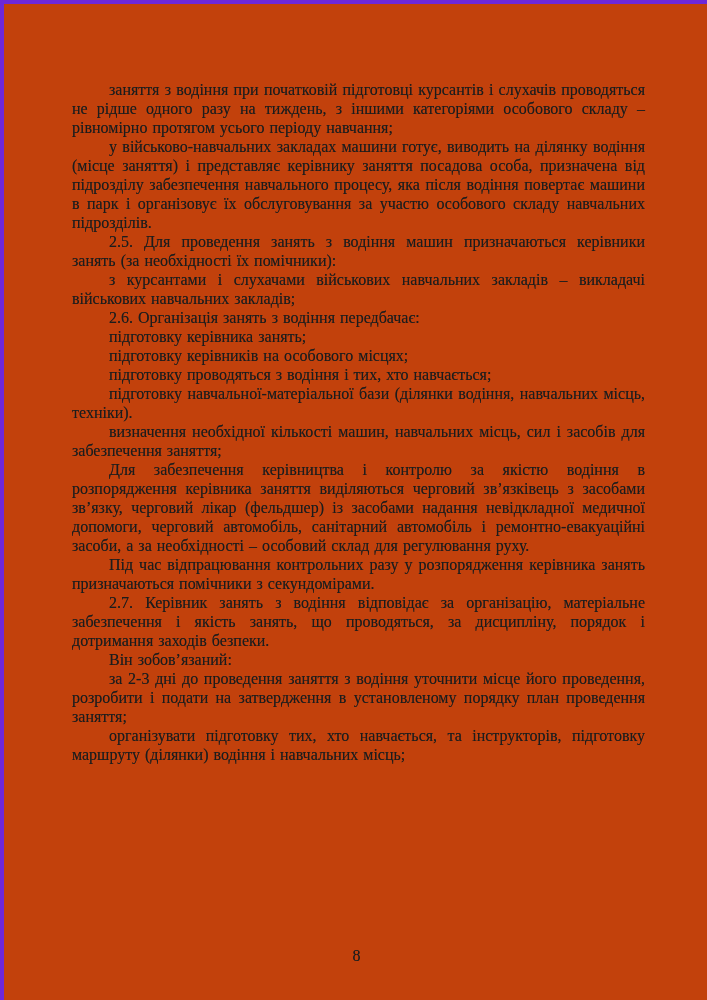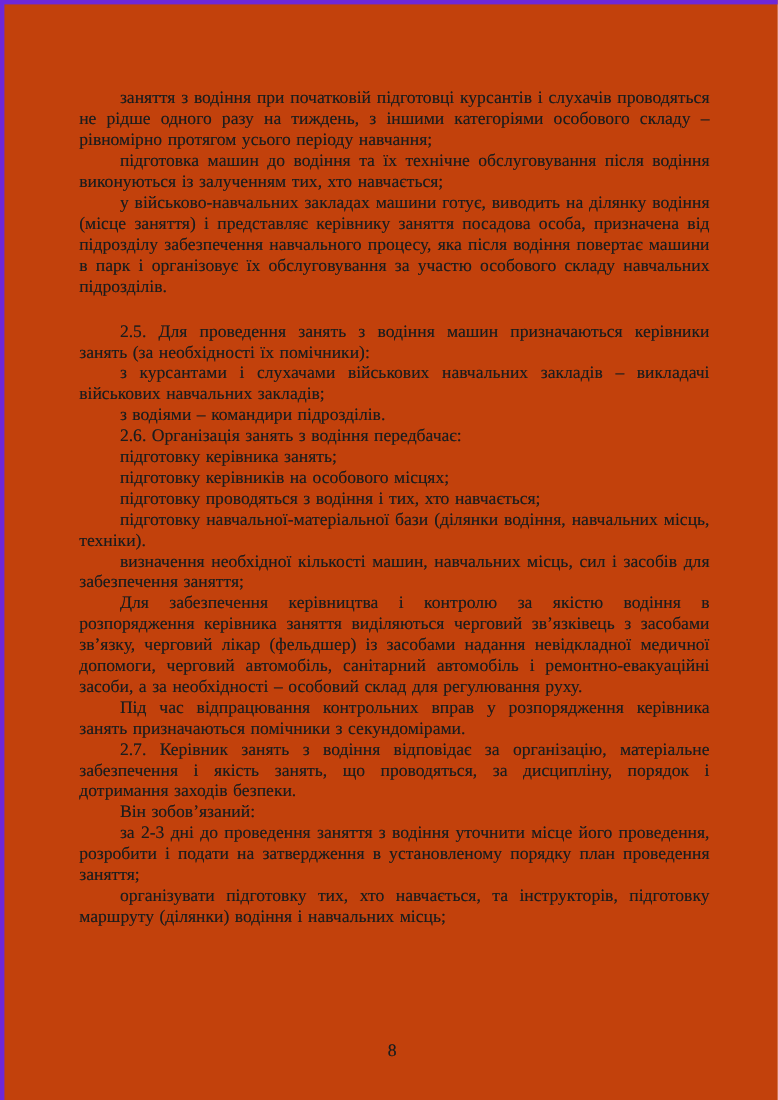--- a/index.html
+++ b/index.html
@@ -26,51 +26,49 @@
     text-align: justify;
     color: #1c1c1c;
     text-shadow: 0 0 0.5px rgba(40,40,40,0.65);
   }
   .text-block p {
     margin: 0;
     padding: 0;
     text-indent: 37px;
     word-spacing: 1px;
   }
-  .text-block p.gap-lg { margin-top: 22px; }
+  .text-block p.gap-lg { }
   .text-block p.gap-md { }
   .page-number {
     position: absolute;
     bottom: 37px;
     left: 0;
     right: 0;
     text-align: center;
     font-size: 16px;
     color: #1c1c1c;
     text-shadow: 0 0 0.5px rgba(40,40,40,0.65);
   }
 </style>
 </head>
 <body>
 
 <div class="page">
   <div class="text-block">
     <p>заняття з водіння при початковій підготовці курсантів і слухачів проводяться не рідше одного разу на тиждень, з іншими категоріями особового складу – рівномірно протягом усього періоду навчання;</p>
-    <p>підготовка машин до водіння та їх технічне обслуговування після водіння виконуються із залученням тих, хто навчається;</p>
     <p>у військово-навчальних закладах машини готує, виводить на ділянку водіння (місце заняття) і представляє керівнику заняття посадова особа, призначена від підрозділу забезпечення навчального процесу, яка після водіння повертає машини в парк і організовує їх обслуговування за участю особового складу навчальних підрозділів.</p>
     <p class="gap-lg">2.5. Для проведення занять з водіння машин призначаються керівники занять (за необхідності їх помічники):</p>
     <p>з курсантами і слухачами військових навчальних закладів – викладачі військових навчальних закладів;</p>
-    <p>з водіями – командири підрозділів.</p>
     <p class="gap-md">2.6. Організація занять з водіння передбачає:</p>
     <p>підготовку керівника занять;</p>
     <p>підготовку керівників на особового місцях;</p>
     <p>підготовку проводяться з водіння і тих, хто навчається;</p>
     <p>підготовку навчальної-матеріальної бази (ділянки водіння, навчальних місць, техніки).</p>
     <p>визначення необхідної кількості машин, навчальних місць, сил і засобів для забезпечення заняття;</p>
     <p>Для забезпечення керівництва і контролю за якістю водіння в розпорядження керівника заняття виділяються черговий зв’язківець з засобами зв’язку, черговий лікар (фельдшер) із засобами надання невідкладної медичної допомоги, черговий автомобіль, санітарний автомобіль і ремонтно-евакуаційні засоби, а за необхідності – особовий склад для регулювання руху.</p>
-    <p>Під час відпрацювання контрольних вправ у розпорядження керівника занять призначаються помічники з секундомірами.</p>
+    <p>Під час відпрацювання контрольних разу у розпорядження керівника занять призначаються помічники з секундомірами.</p>
     <p class="gap-md">2.7. Керівник занять з водіння відповідає за організацію, матеріальне забезпечення і якість занять, що проводяться, за дисципліну, порядок і дотримання заходів безпеки.</p>
     <p>Він зобов’язаний:</p>
     <p>за 2-3 дні до проведення заняття з водіння уточнити місце його проведення, розробити і подати на затвердження в установленому порядку план проведення заняття;</p>
     <p>організувати підготовку тих, хто навчається, та інструкторів, підготовку маршруту (ділянки) водіння і навчальних місць;</p>
   </div>
   <div class="page-number">8</div>
 </div>
 
 </body></html>

